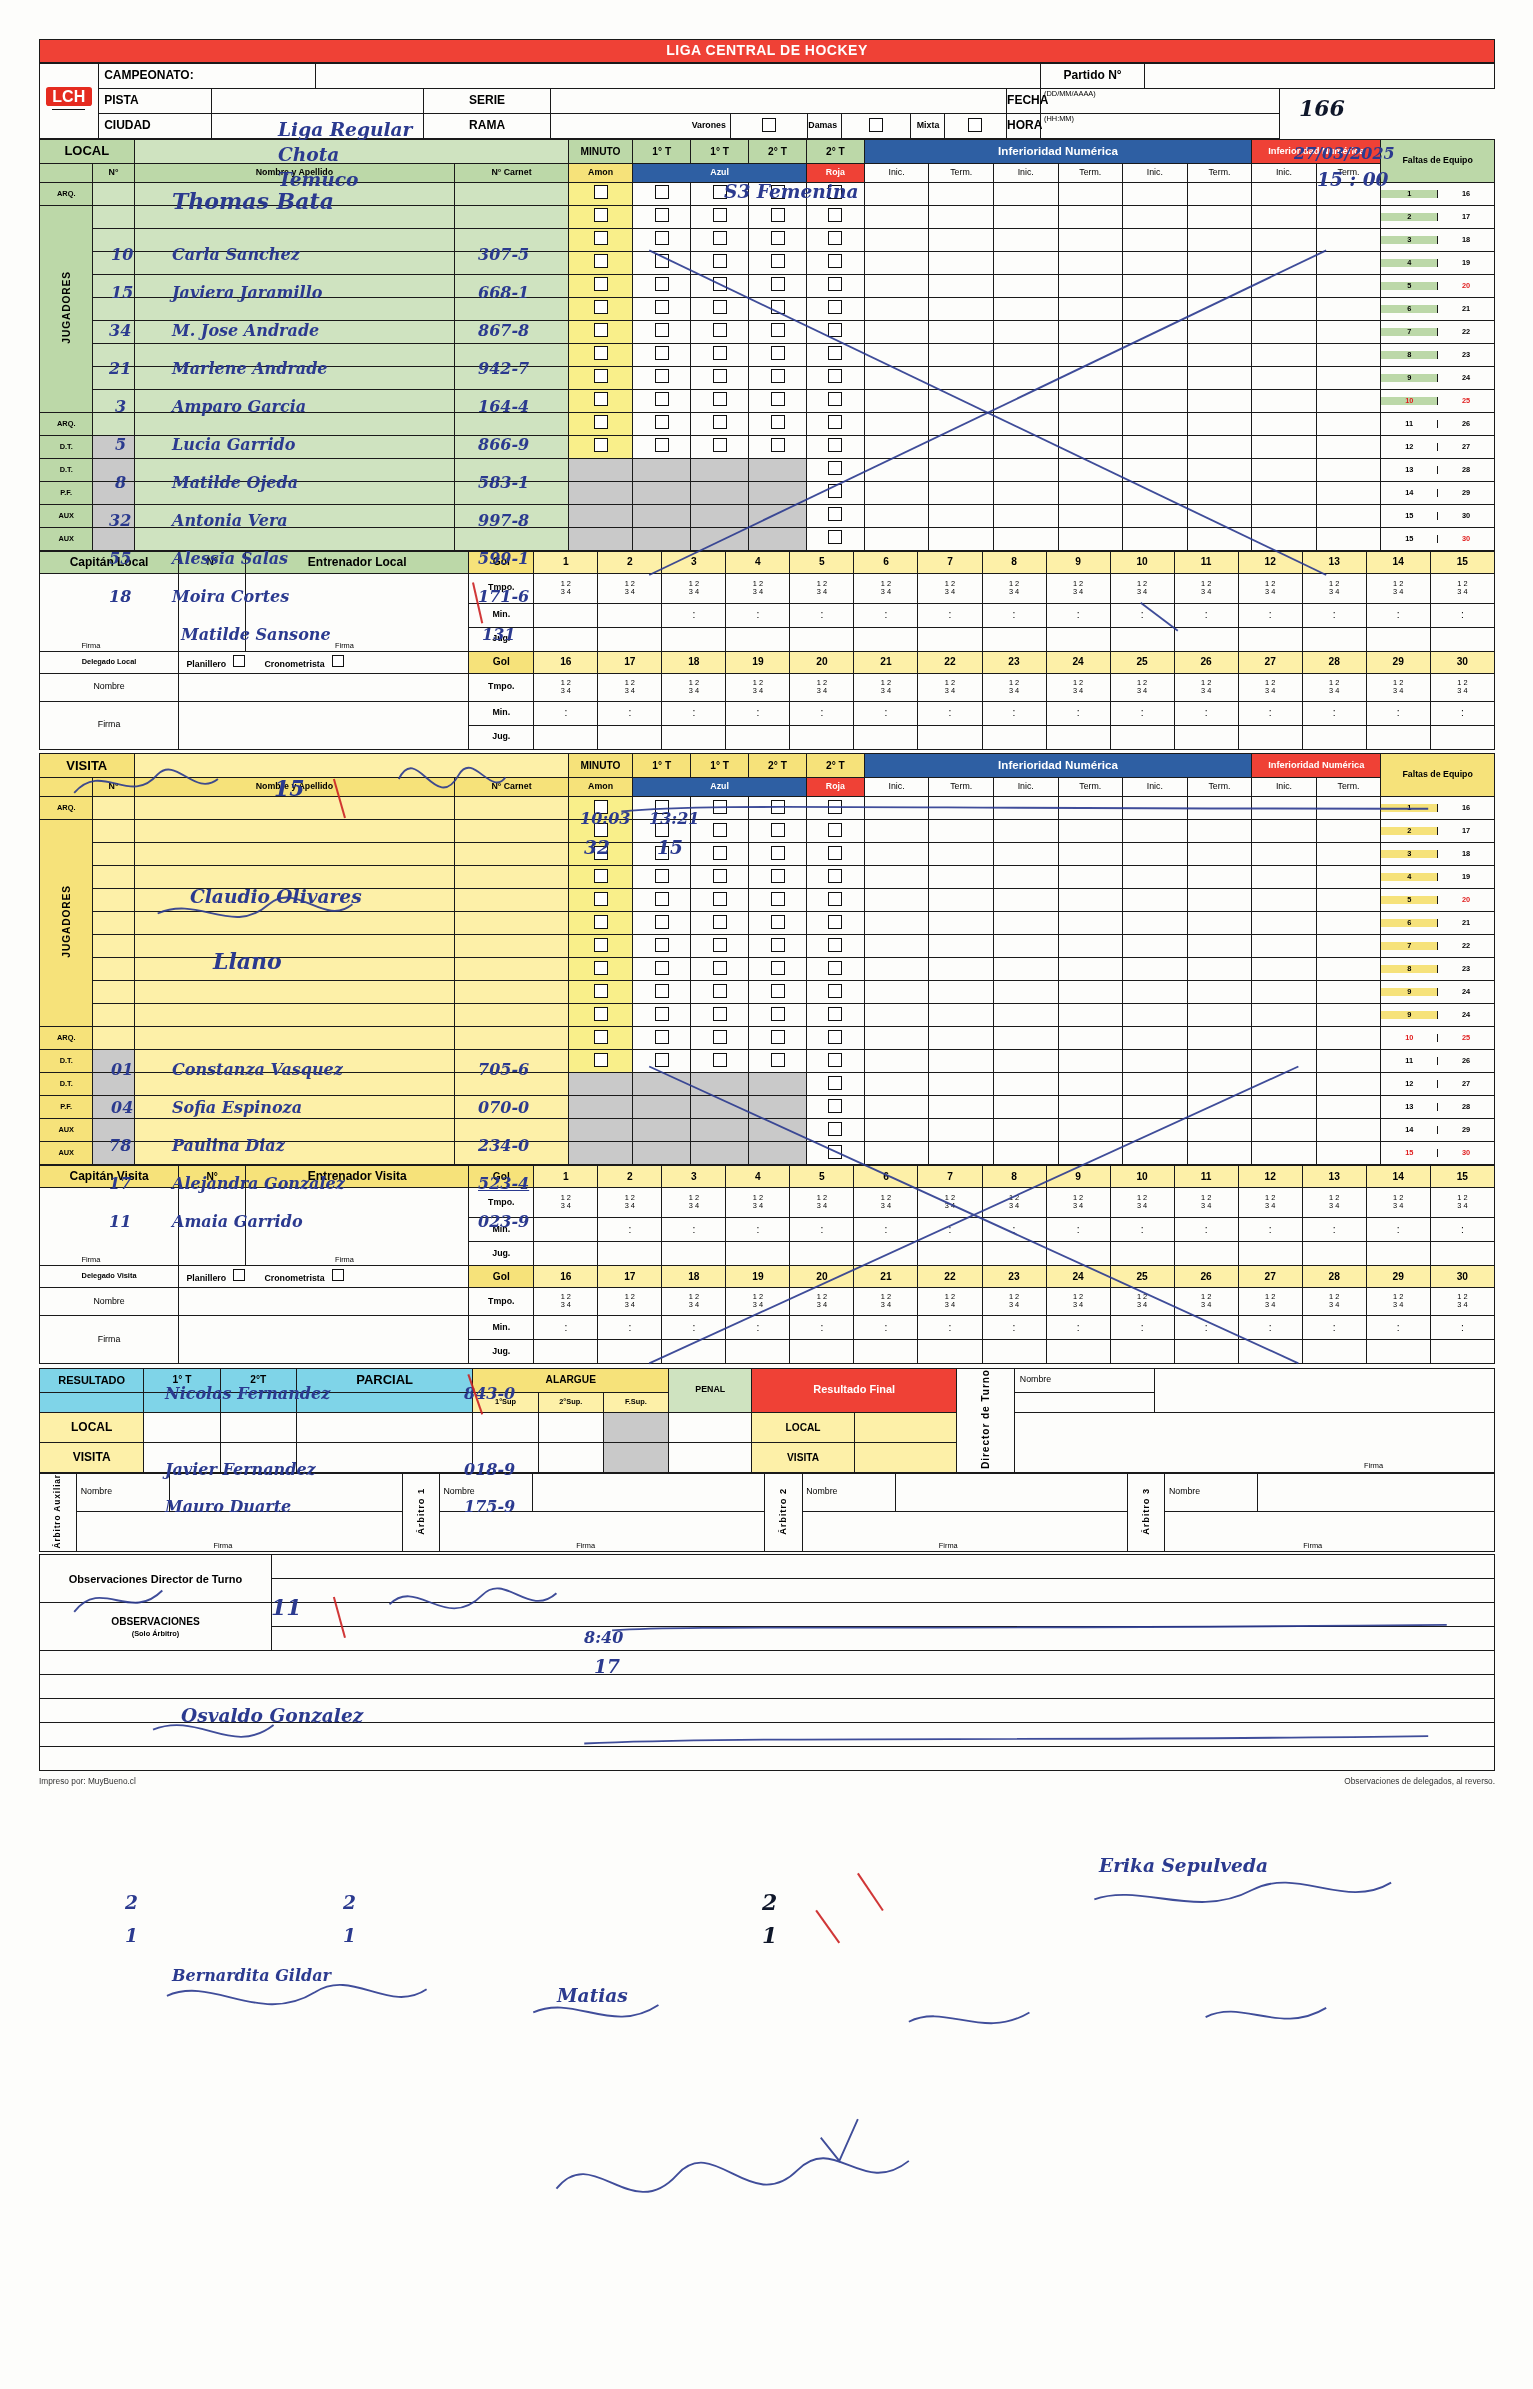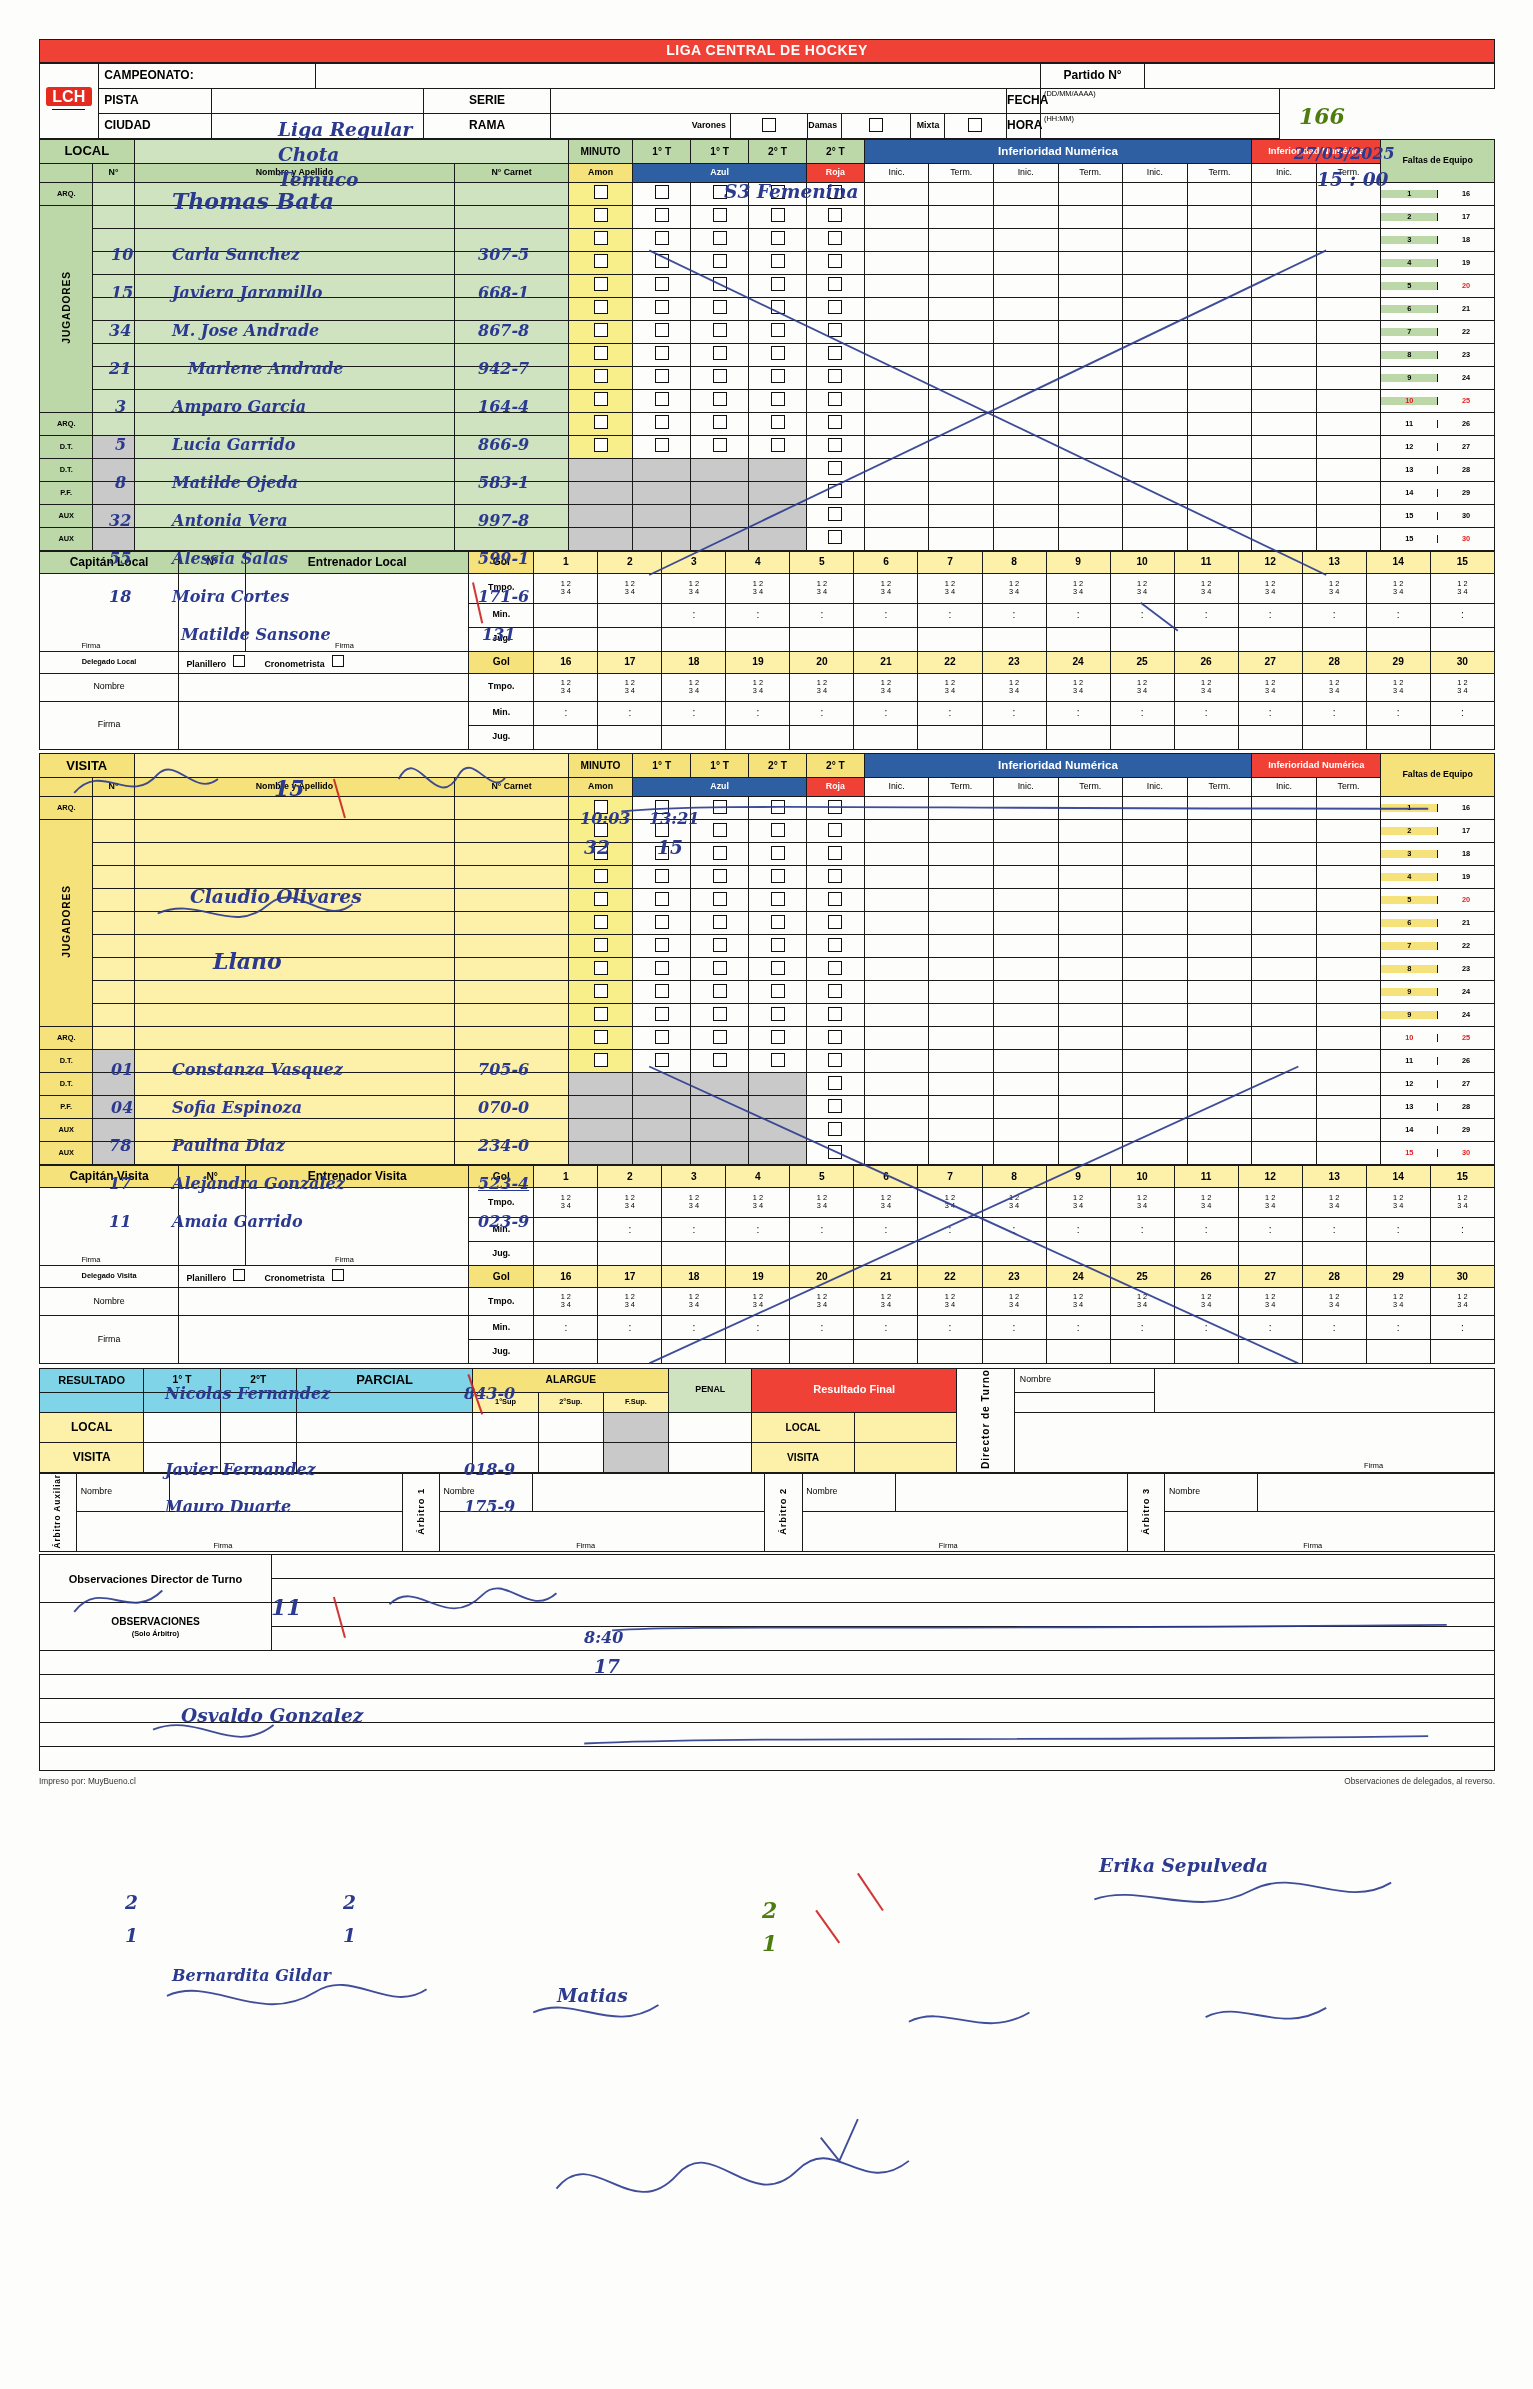--- a/index.html
+++ b/index.html
@@ -31,21 +31,21 @@
   .vert{writing-mode:vertical-rl;transform:rotate(180deg);font-weight:bold;font-size:10.2px;letter-spacing:0.9px;}
 
   .chk{display:inline-block;width:12px;height:12px;border:0.9px solid #111;background:#fff;}
   .chk.sm{width:10.2px;height:10.2px;}
 
   
   .hw{position:absolute;font-family:"DejaVu Serif",serif;color:#2b3a8f;font-style:italic;font-weight:bold;pointer-events:none;white-space:nowrap;}
   .hw.s16{font-size:16px;}
   .hw.s18{font-size:18.6px;}
   .hw.s22{font-size:22px;}
-  .hw-red{color:#4d7c0f;margin-top:8px;}
+  .hw-red{color:#0f172a;}
   .overlay{position:absolute;left:0;top:0;width:100%;height:100%;pointer-events:none;}
 
   .foot{font-size:8.3px;color:#333;}
 </style>
 </head>
 <body>
 
 <div id="sheet">
  <div class="page">
 
@@ -1730,21 +1730,21 @@
 
    <span class="hw s16" style="left:111px;top:283px;">15</span>
    <span class="hw s16" style="left:172px;top:283px;">Javiera Jaramillo</span>
    <span class="hw s16" style="left:478px;top:283px;">668-1</span>
 
    <span class="hw s16" style="left:109px;top:321px;">34</span>
    <span class="hw s16" style="left:172px;top:321px;">M. Jose Andrade</span>
    <span class="hw s16" style="left:478px;top:321px;">867-8</span>
 
    <span class="hw s16" style="left:109px;top:359px;">21</span>
-   <span class="hw s16" style="left:188px;top:359px;">Marlene Andrade</span>
+   <span class="hw s16" style="left:172px;top:359px;">Marlene Andrade</span>
    <span class="hw s16" style="left:478px;top:359px;">942-7</span>
 
    <span class="hw s16" style="left:115px;top:397px;">3</span>
    <span class="hw s16" style="left:172px;top:397px;">Amparo Garcia</span>
    <span class="hw s16" style="left:478px;top:397px;">164-4</span>
 
    <span class="hw s16" style="left:115px;top:435px;">5</span>
    <span class="hw s16" style="left:172px;top:435px;">Lucia Garrido</span>
    <span class="hw s16" style="left:478px;top:435px;">866-9</span>
 

